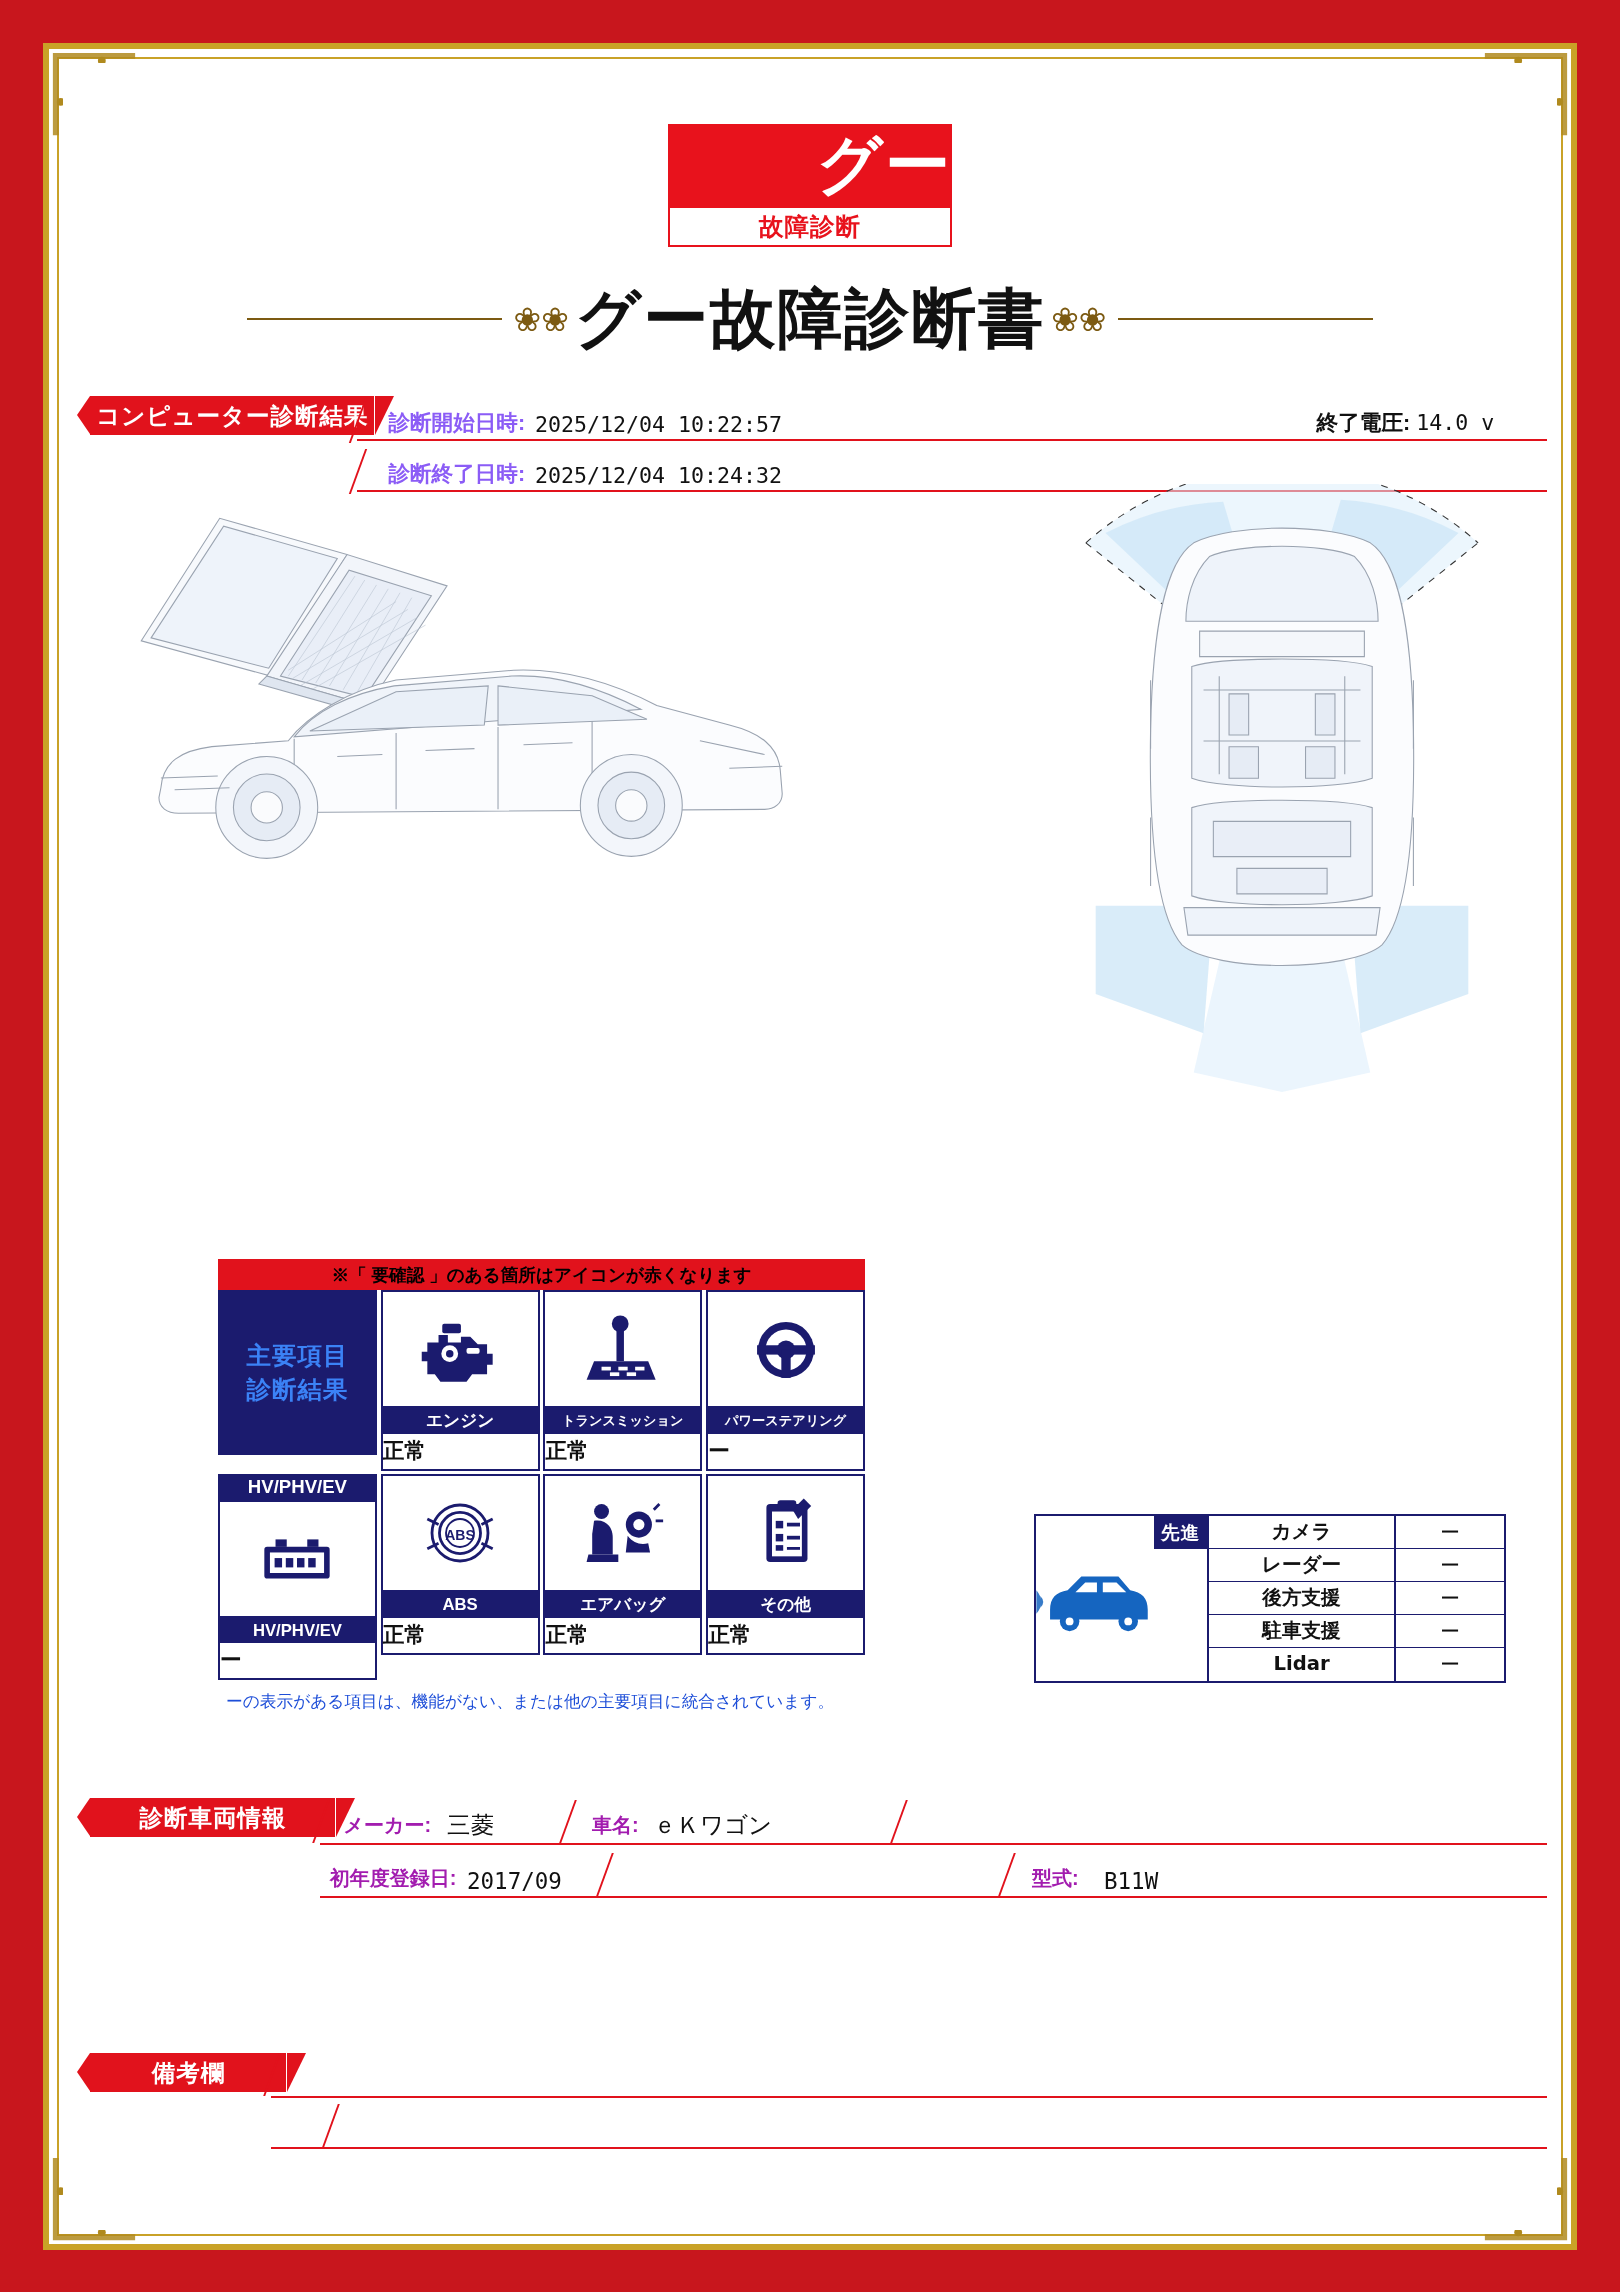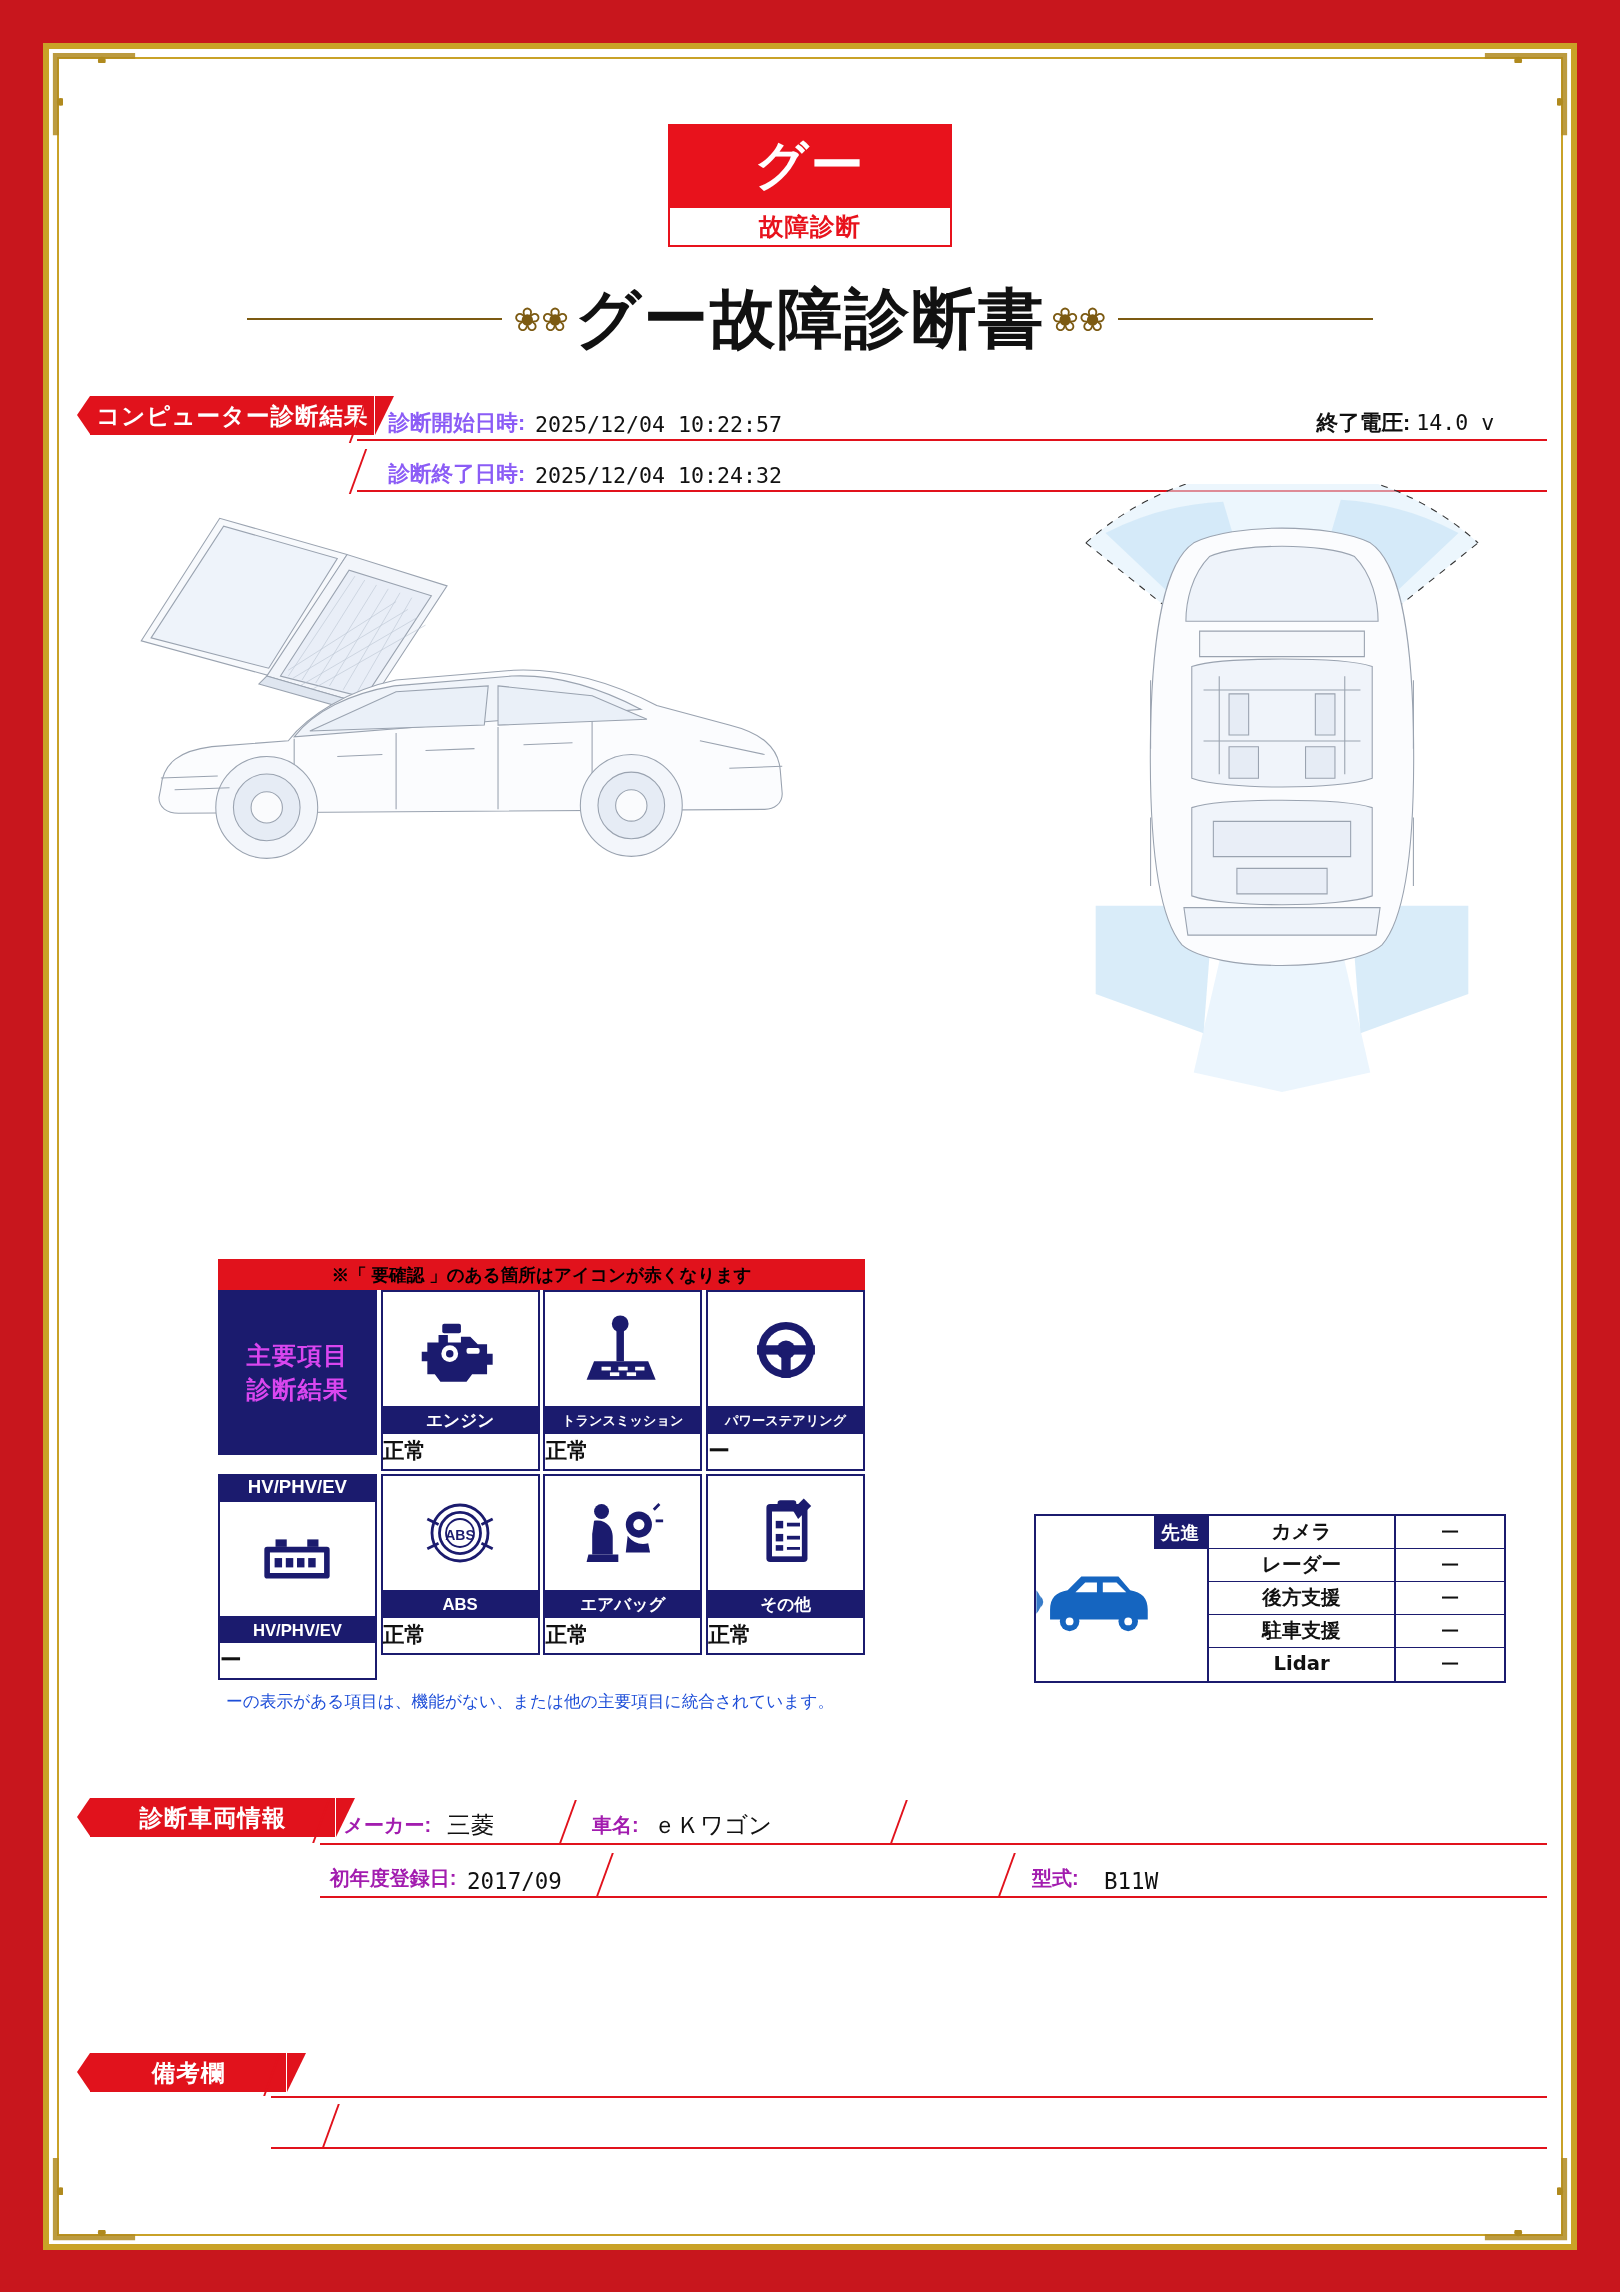--- a/index.html
+++ b/index.html
@@ -51,23 +51,23 @@
     background:#fff;
     overflow:hidden;
   }
 
   
   .logo {
     position:absolute; left:50%; top:61px; transform:translateX(-50%);
     width:284px;
   }
   .logo-top {
-    background:#e8121c; color:#fff; text-align:center;
+    background:#e8121c; color:#fff; text-align:right;
     height:82px; line-height:82px;
-    font-size:53px; font-weight:bold; letter-spacing:2px;
+    font-size:65px; font-weight:bold; letter-spacing:2px;
     font-family:"DejaVu Sans", sans-serif;
   }
   .logo-bot {
     border:2.9px solid #e8121c; color:#e8121c; background:#fff;
     text-align:center; height:41px; line-height:37px;
     font-size:24.5px; font-weight:bold; letter-spacing:1px;
   }
 
   
   .title-wrap {
@@ -141,21 +141,21 @@
     background:#e1121c; color:#000000; font-size:17.6px; font-weight:bold;
     display:flex; align-items:center; justify-content:center;
   }
   .grid {
     position:absolute; left:155px; top:1227px; width:647px;
     display:grid; grid-template-columns: repeat(4, 1fr);
     gap:3.9px;
   }
   .cell { width:100%; }
   .cell-head {
-    background:#1b1b6e; color:#d946ef; height:165px;
+    background:#1b1b6e; color:#3b82f6; height:165px;
     display:flex; flex-direction:column; align-items:center; justify-content:center;
     font-size:24.5px; font-weight:bold; line-height:1.35;
     letter-spacing:1px;
   }
   .icon-box {
     border:2px solid #1b1b6e; background:#fff;
     height:118px; display:flex; align-items:center; justify-content:center;
   }
   .icon-box svg { width:84px; height:76px; }
   .icon-name {

